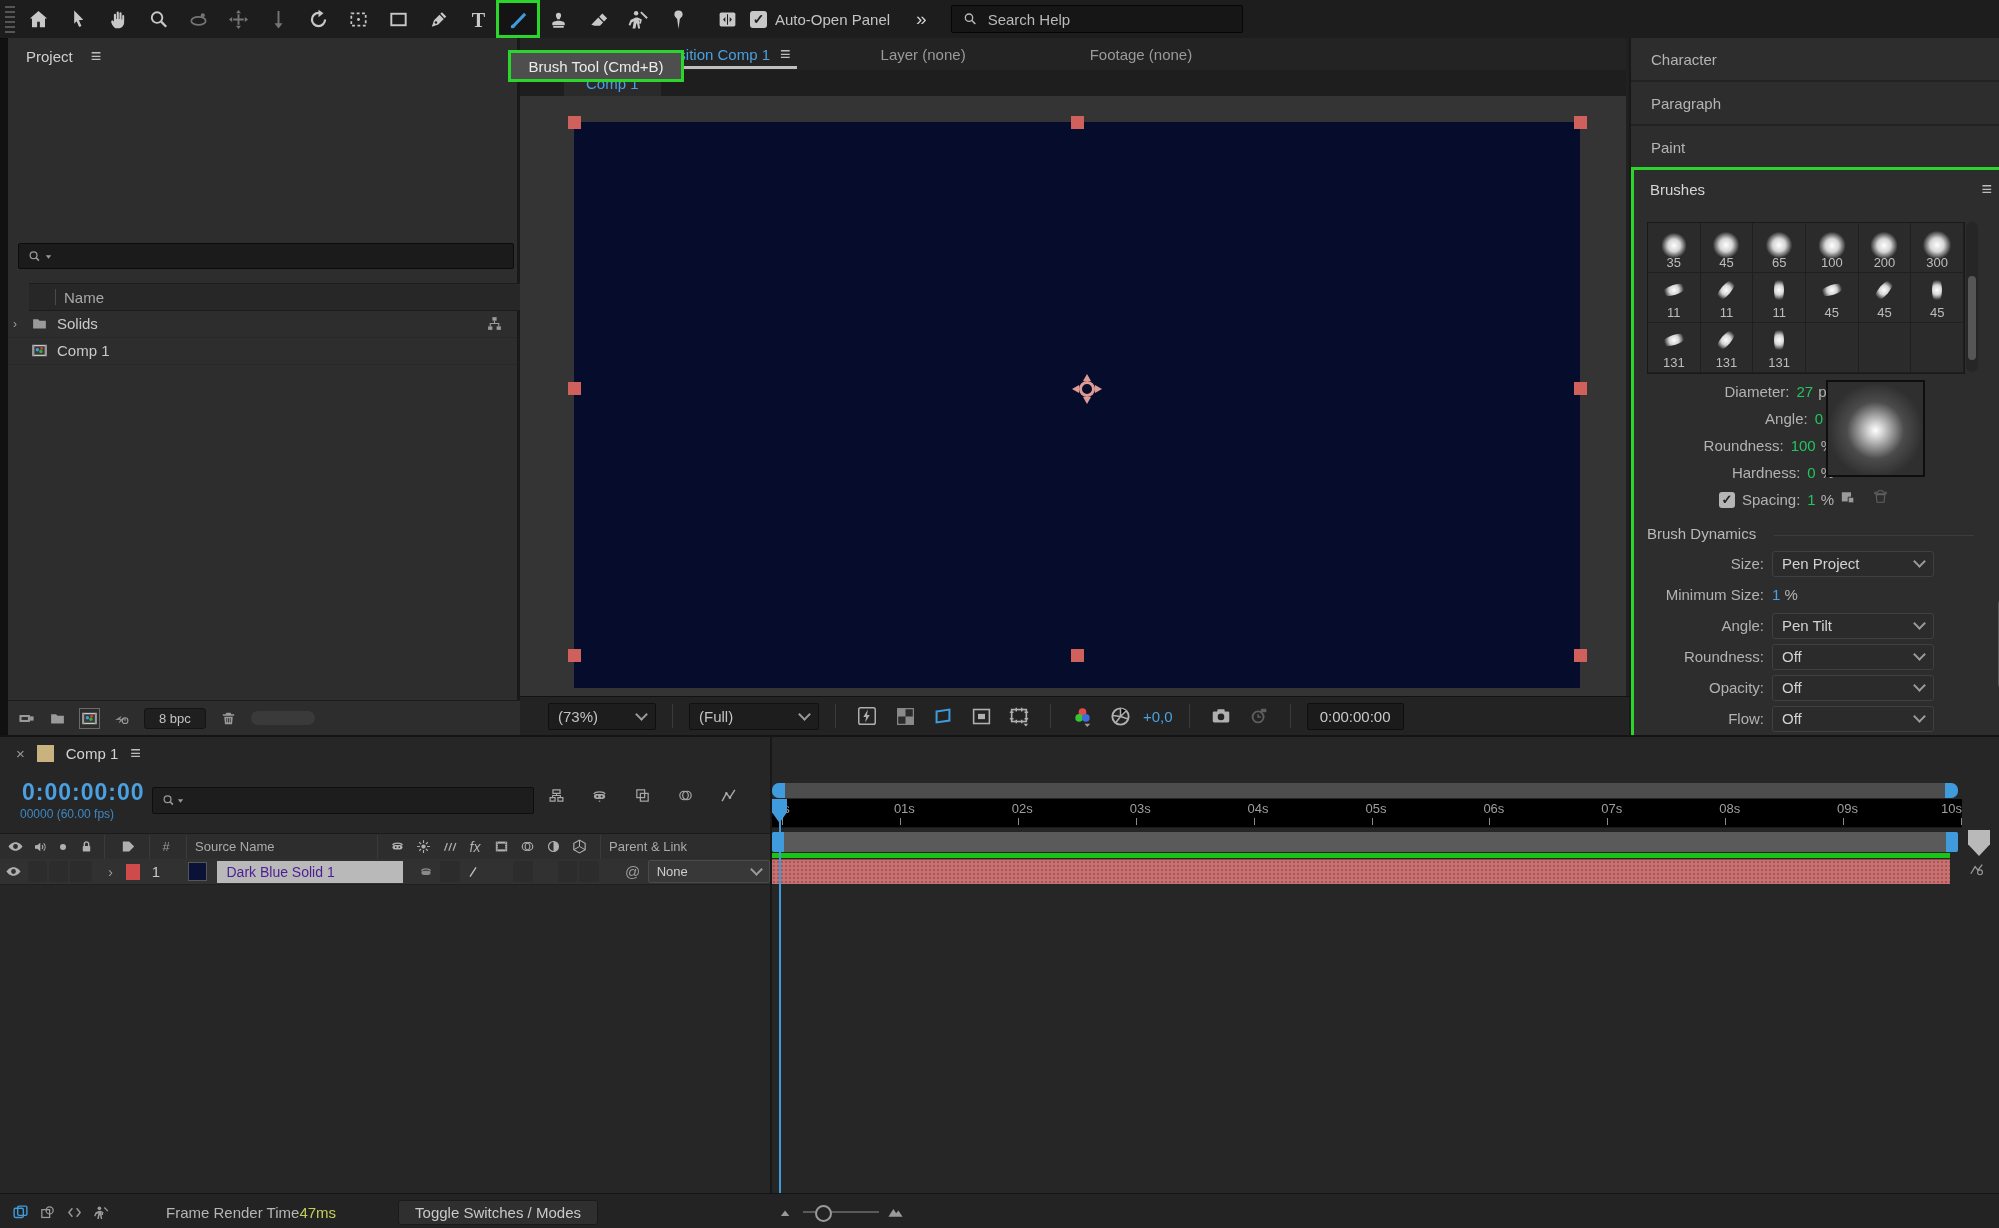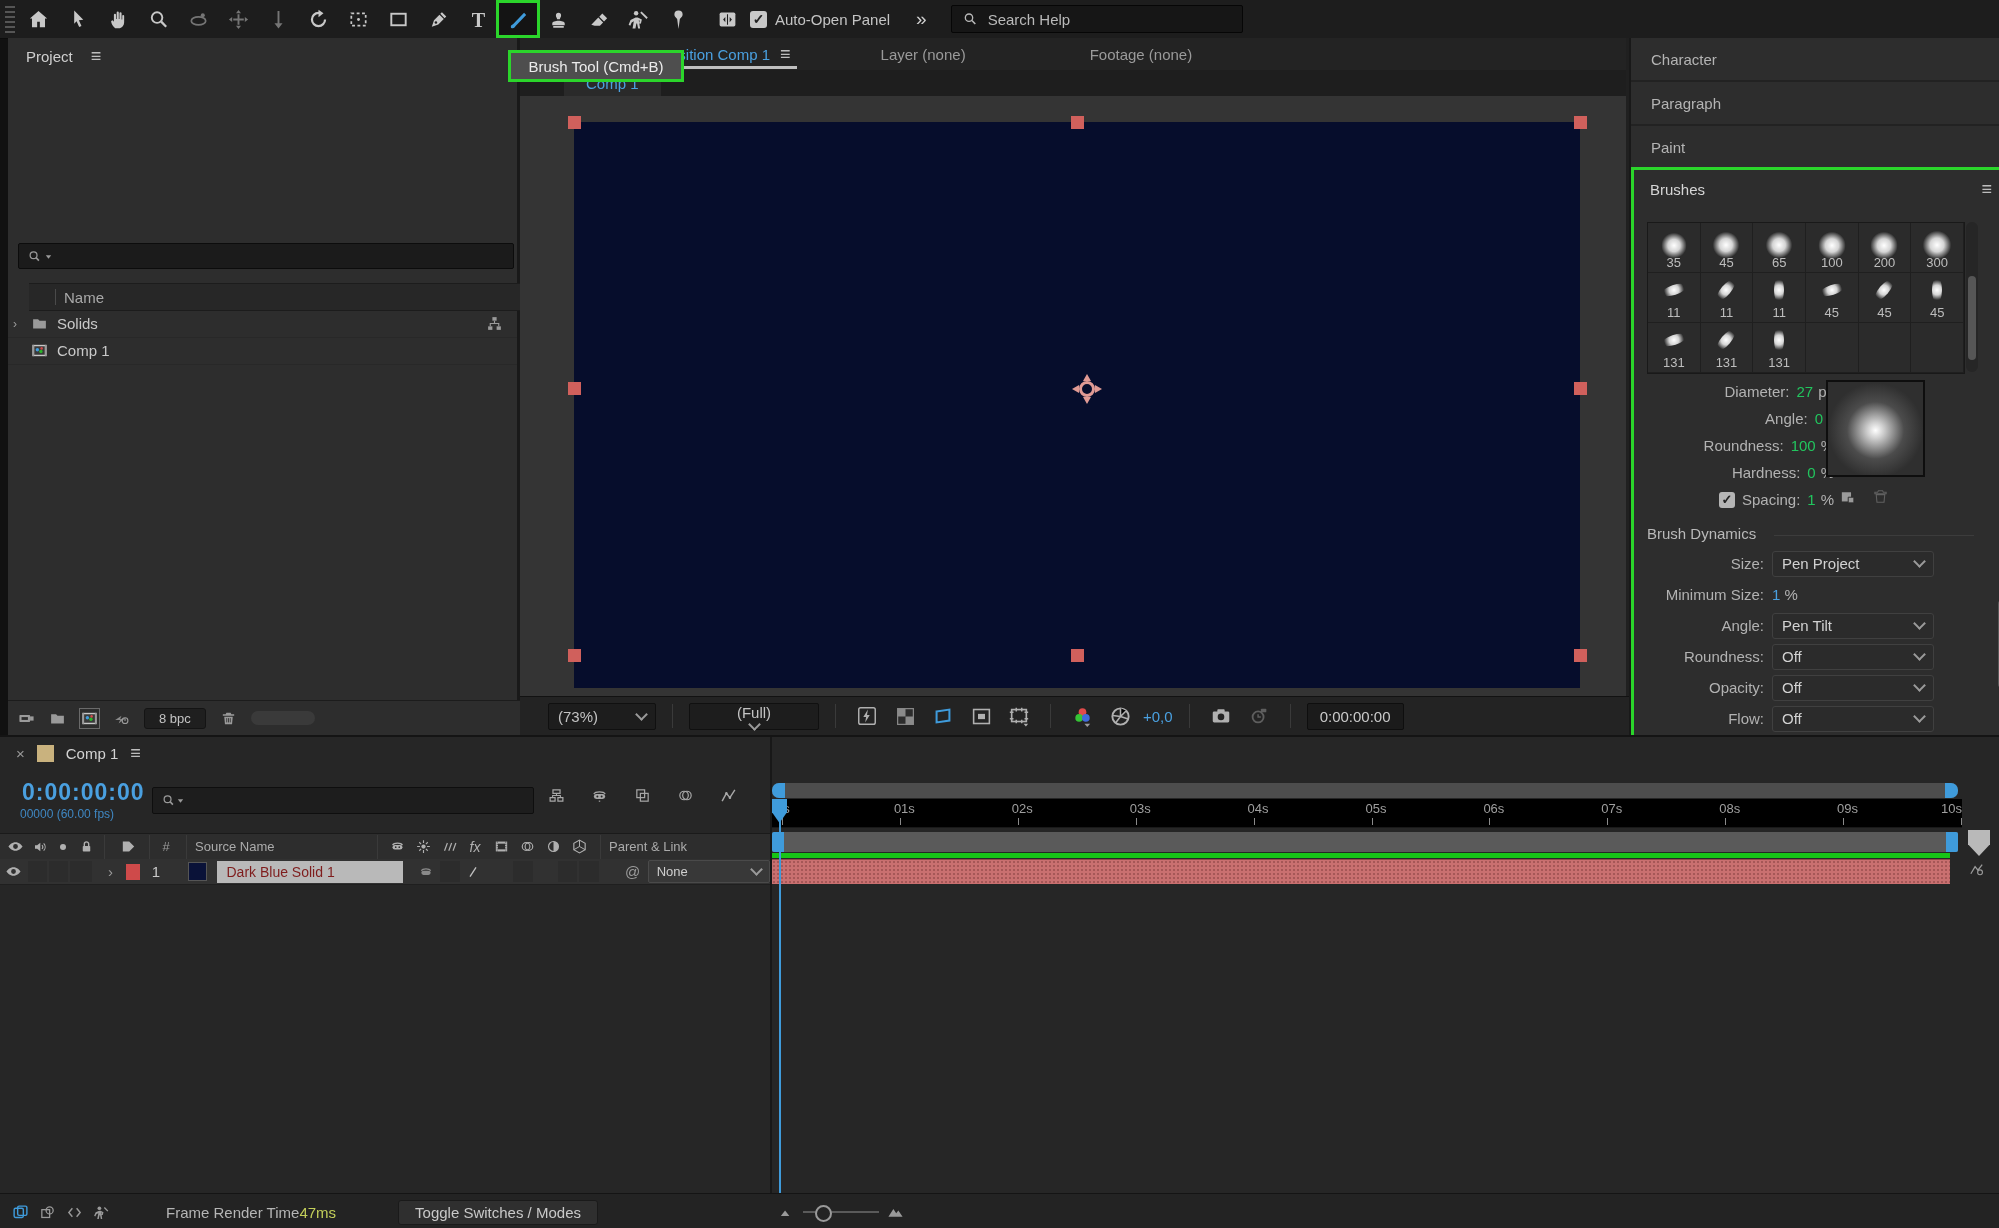--- a/index.html
+++ b/index.html
@@ -112,21 +112,21 @@
   #tl-swatch{width:17px;height:17px;background:#c9b27e;}
   #tl-time{position:absolute;left:22px;top:42px;color:#4aa0e0;font-size:23px;font-weight:bold;letter-spacing:1px;}
   #tl-frames{position:absolute;left:20px;top:70px;color:#3f87c2;font-size:12px;}
   #tl-search{position:absolute;left:152px;top:50px;width:372px;height:25px;background:#1d1d1d;border:1px solid #0e0e0e;
              border-radius:2px;display:flex;align-items:center;padding-left:8px;}
   #tl-icons{position:absolute;left:548px;top:50px;display:flex;gap:26px;align-items:center;}
   #tl-cols{position:absolute;left:0;top:96px;width:770px;height:25px;background:#2d2d2d;
            border-top:1px solid #1a1a1a;border-bottom:1px solid #1a1a1a;display:flex;align-items:center;color:#ababab;font-size:13px;}
   #layerrow{position:absolute;left:0;top:122px;width:770px;height:25px;background:#313131;display:flex;align-items:center;border-bottom:1px solid #1f1f1f;}
   .cell{height:100%;display:flex;align-items:center;justify-content:center;}
-  #lname{background:#b9b9b9;color:#7f1d1d;height:22px;display:flex;align-items:center;padding:0 10px;
+  #lname{background:#b9b9b9;color:#4c1d95;height:22px;display:flex;align-items:center;padding:0 10px;
          width:188px;font-size:14px;}
   #lnone{width:118px;height:21px;background:#383838;border:1px solid #4a4a4a;border-radius:2px;display:flex;
          align-items:center;justify-content:space-between;padding:0 8px;color:#cfcfcf;font-size:13px;}
   #tl-divider{position:absolute;left:770px;top:0;width:2px;height:458px;background:#181818;}
   #navigator{position:absolute;left:772px;top:46px;width:1186px;height:15px;background:#4d4d4d;border-radius:7px;}
   .navcap{position:absolute;top:0;width:13px;height:15px;background:#3f9bdb;}
   #ruler{position:absolute;left:772px;top:62px;width:1190px;height:28px;background:#000000;border-bottom:1px solid #191919;}
   .tick{position:absolute;top:2px;color:#9f9f9f;font-size:13px;}
   .tickline{position:absolute;top:19px;width:1px;height:7px;background:#8a8a8a;}
   #workarea{position:absolute;left:772px;top:95px;width:1186px;height:20px;background:#5a5a5a;border-radius:2px;}
@@ -400,21 +400,21 @@
             <path d="M17 2l4 7h-8zM17 32l4-7h-8zM2 17l7-4v8zM32 17l-7-4v8z" fill="#e09a94"></path>
           </svg>
       </div>
     </div>
     <div id="comp-foot">
       <div class="dd" style="width:88px;">
         <span>(73%)</span>
           <span class="chev"></span>
       </div>
       <div class="vsep"></div>
-      <div class="dd" style="width:110px;flex-direction:column;">
+      <div class="dd" style="width:110px;">
         <span>(Full)</span>
           <span class="chev"></span>
       </div>
       <div class="vsep"></div>
       <span class="fico">
           <svg viewBox="0 0 24 24" width="22" height="22">
             <rect x="3" y="3" width="18" height="18" rx="2" fill="none" stroke="#b0b0b0" stroke-width="1.6"></rect>
             <path d="M13 5 8 13h3l-1 6 5-8h-3z" fill="#b0b0b0"></path>
           </svg>
         </span>

